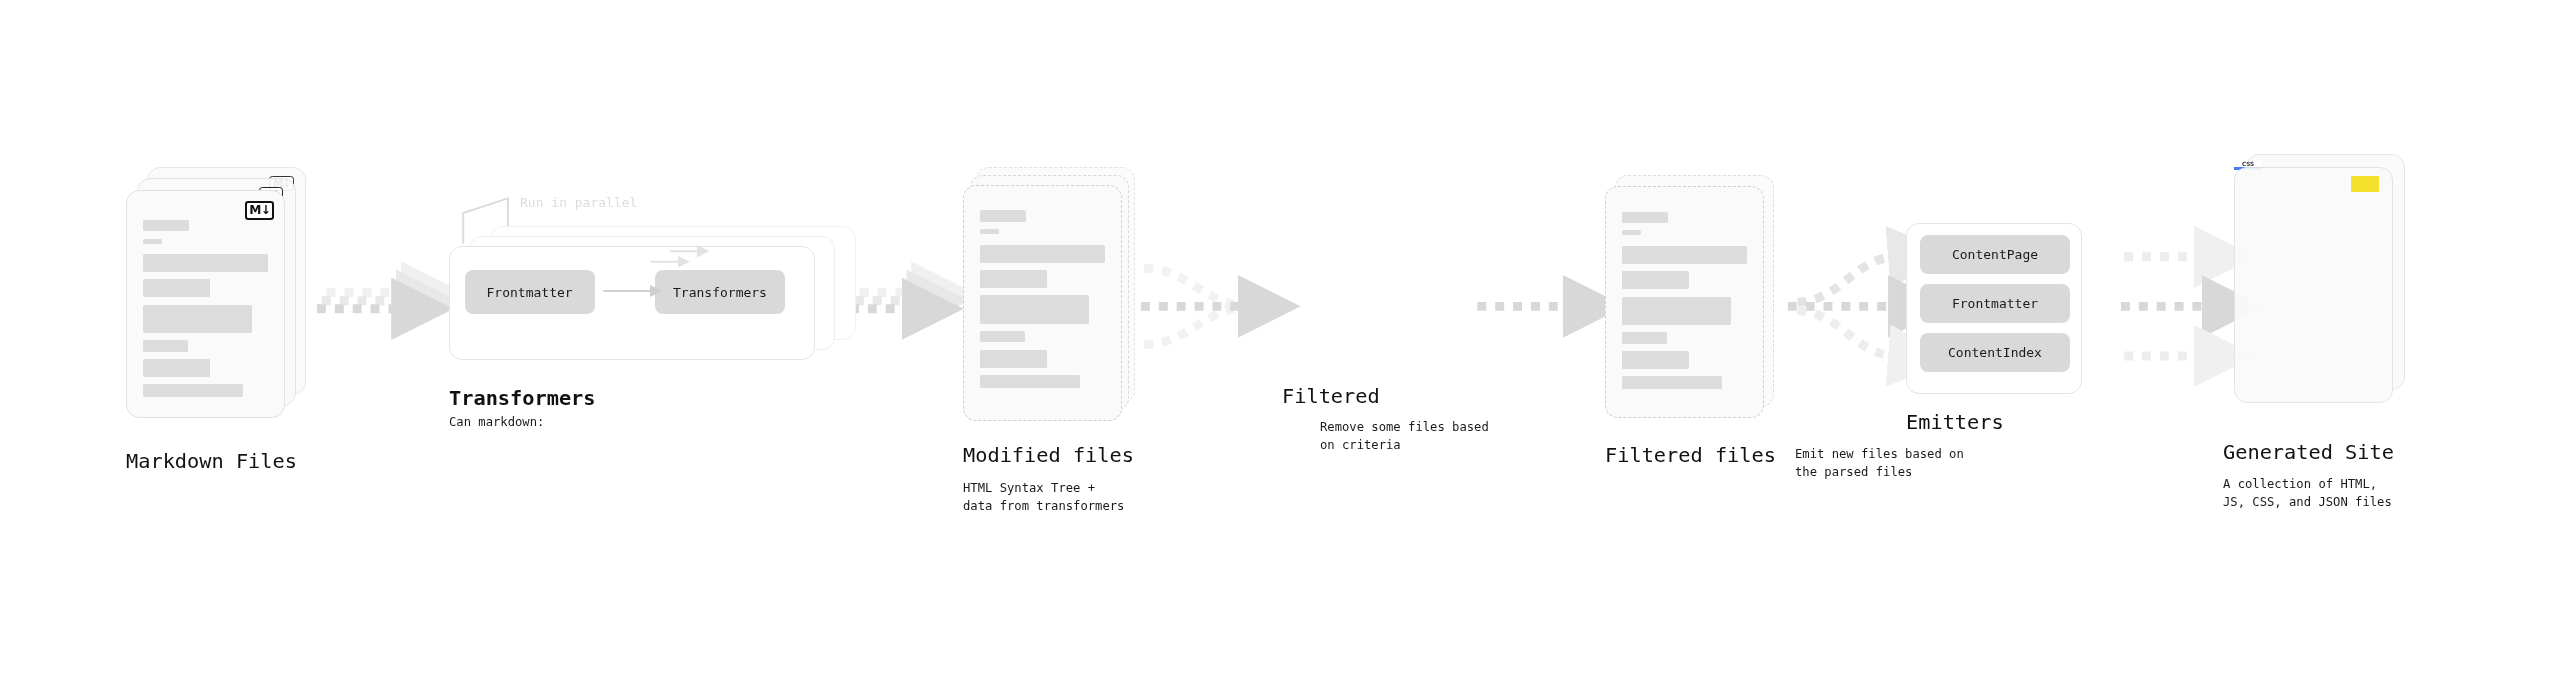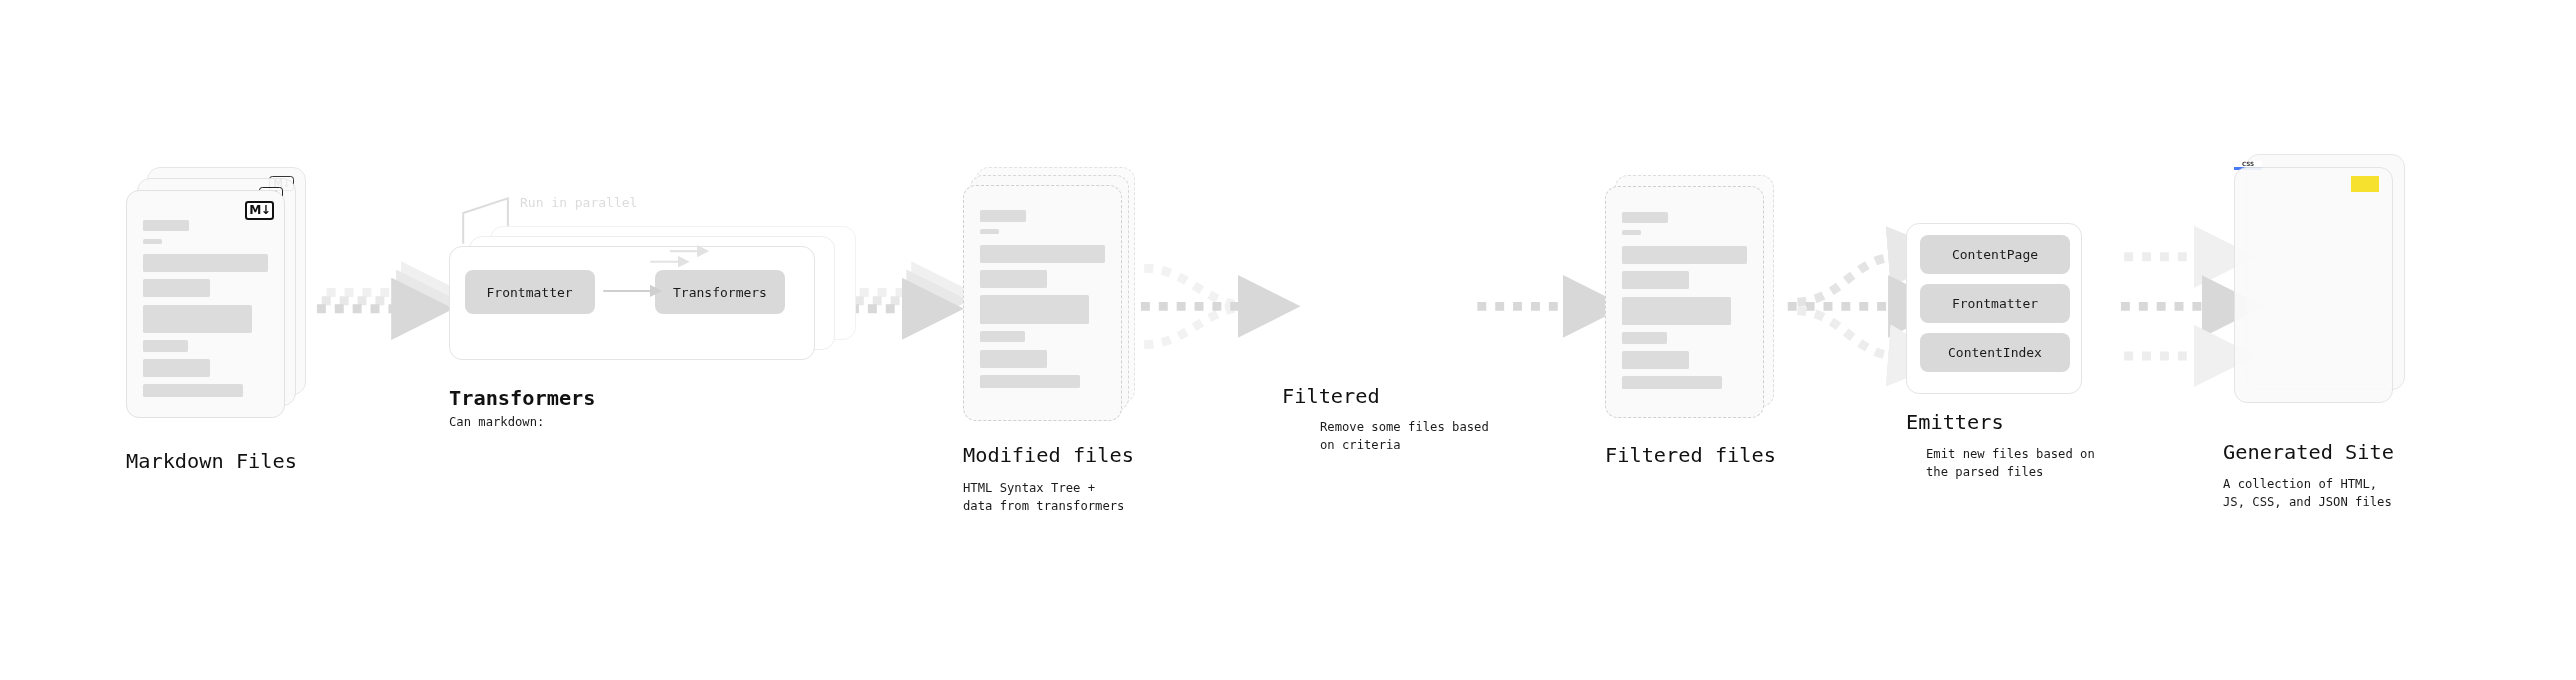--- a/index.html
+++ b/index.html
@@ -292,21 +292,21 @@
       </div>
       <div class="chip" style="left:13px;top:60px;width:150px;height:39px;">
         <span>Frontmatter</span>
       </div>
       <div class="chip" style="left:13px;top:109px;width:150px;height:39px;">
         <span>ContentIndex</span>
       </div>
     </div>
   </div>
   <div class="title" style="left:1906px; top:410px;">Emitters</div>
-  <div class="caption" style="left:1926px; top:445px;">Emit new files based on
+  <div class="caption" style="left:1795px; top:445px;">Emit new files based on
 the parsed files</div>
 
   <div class="node" style="left:2223px; top:154px;">
     <div class="doc-stack" style="width:191px;height:268px;">
       <div class="doc back2" style="left:23px;top:0px;width:159px;height:236px;">
         <div class="badge css-badge" style="right:13px;top:5.7px;">
           <div class="css-word">CSS</div>
           <div class="css-rule"></div>
         </div>
       </div>

